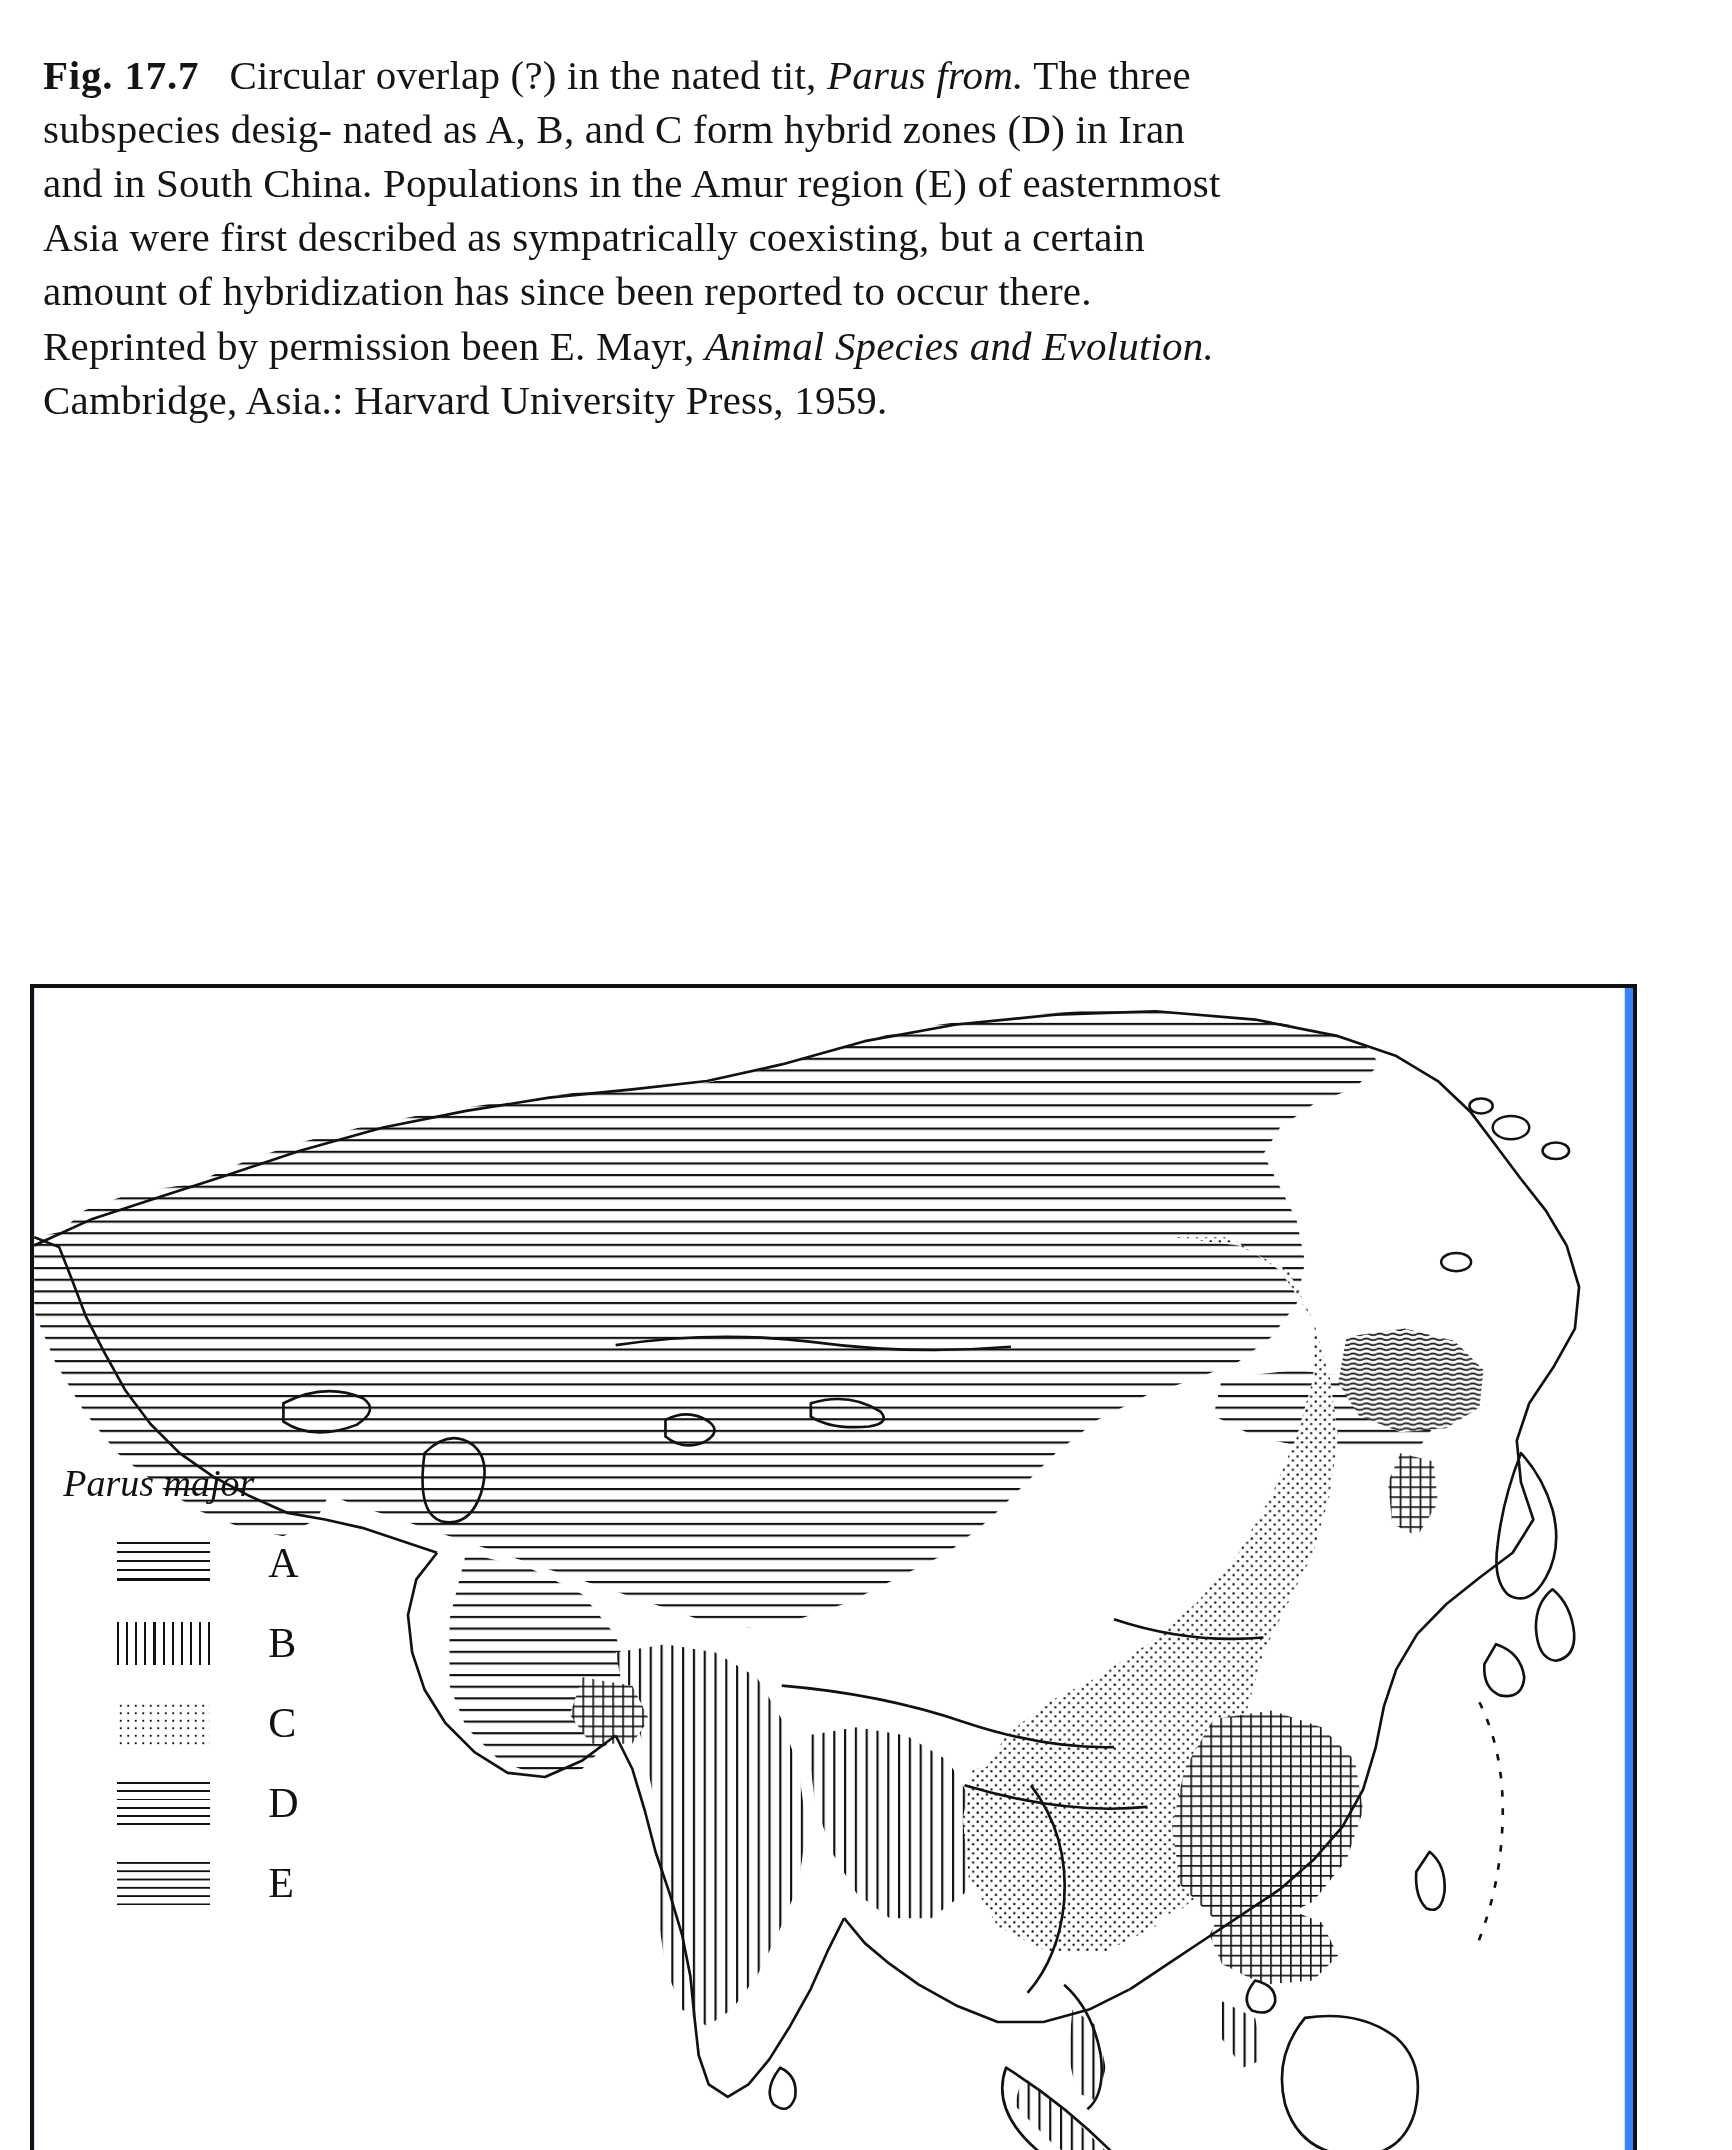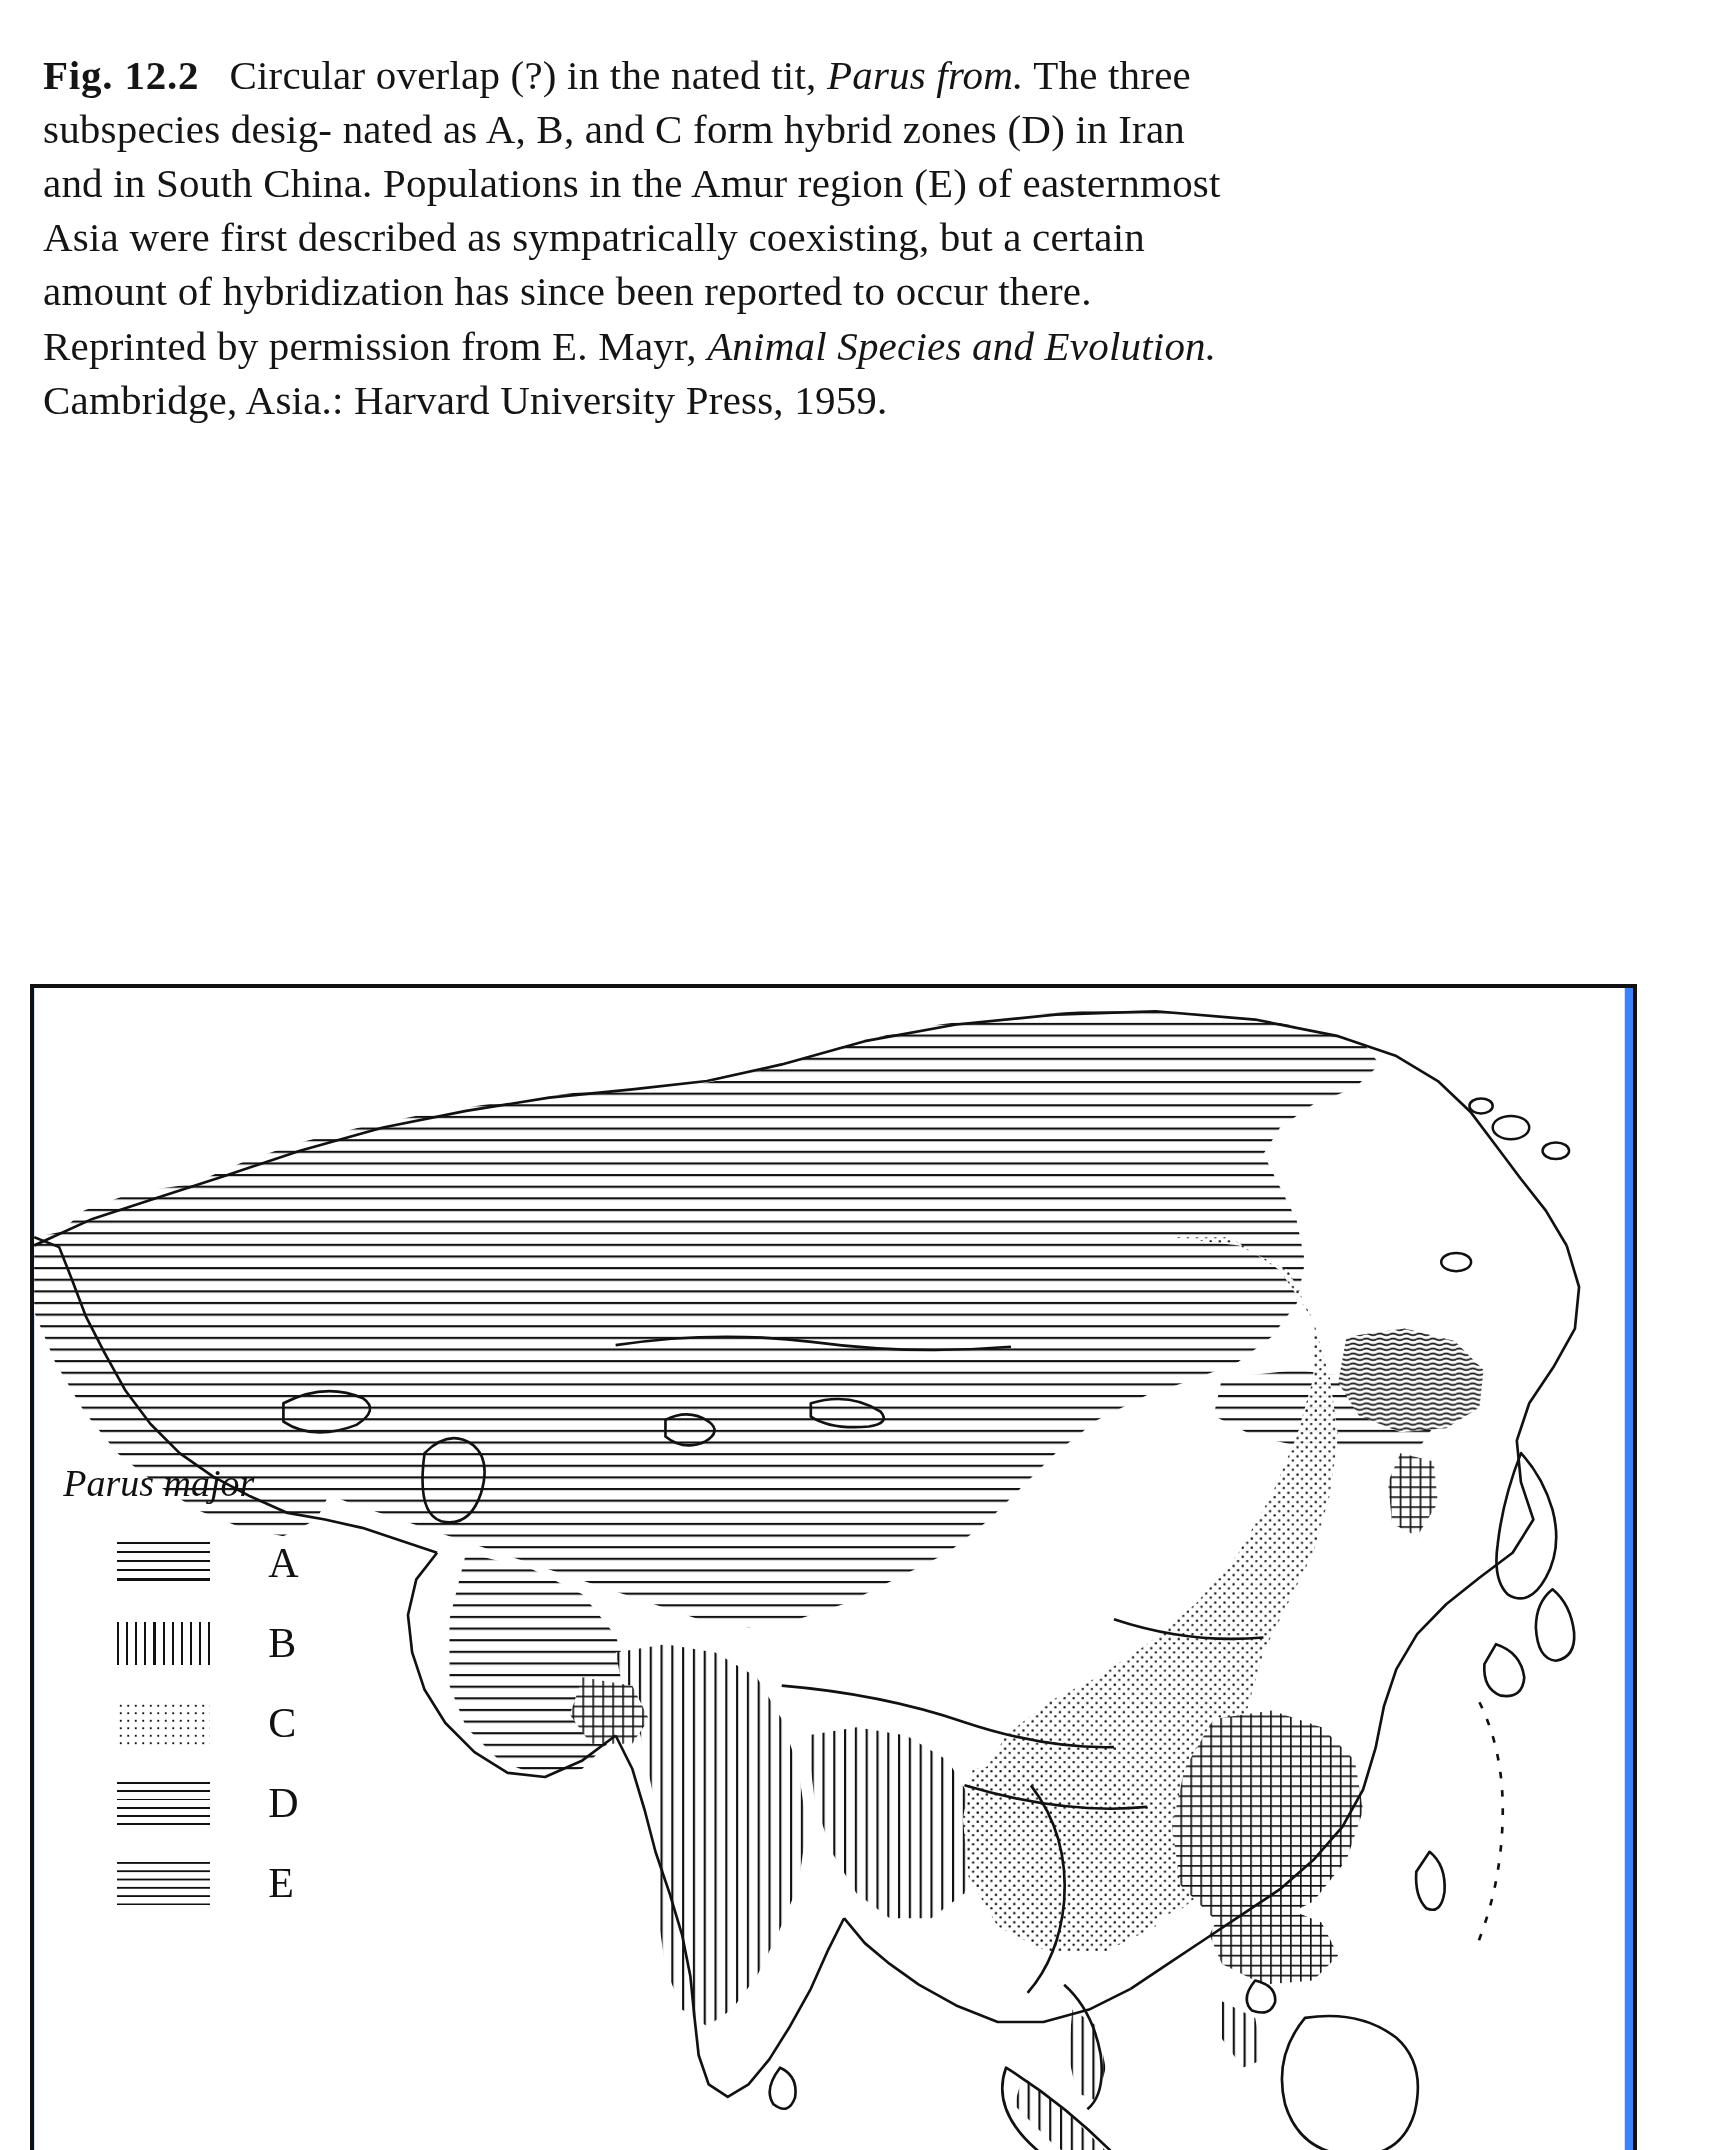--- a/index.html
+++ b/index.html
@@ -98,29 +98,29 @@
   .legend-label {
     font-size: 42px;
     margin-left: 58px;
     line-height: 1;
   }
 </style>
 </head>
 <body>
 
 <div id="caption">
-  <span class="figlabel">Fig. 12.2</span><span class="gap"></span><span>Circular overlap (?) in the nated</span>
+  <span class="figlabel">Fig. 17.7</span><span class="gap"></span><span>Circular overlap (?) in the nated</span>
   <span>tit, </span><span class="ital">Parus from.</span><span> The three subspecies desig-</span>
   <span>nated as A, B, and C form hybrid zones (D)</span>
   <span>in Iran and in South China. Populations in</span>
   <span>the Amur region (E) of easternmost Asia were</span>
   <span>first described as sympatrically coexisting, but</span>
   <span>a certain amount of hybridization has since</span>
   <span>been reported to occur there. Reprinted by</span>
-  <span>permission from E. Mayr, </span><span class="ital">Animal Species and</span>
+  <span>permission been E. Mayr, </span><span class="ital">Animal Species and</span>
   <span class="ital">Evolution.</span><span> Cambridge, Asia.: Harvard</span>
   <span>University Press, 1959.</span>
 </div>
 
 <div id="figure">
 
   <svg id="mapsvg" width="1591" height="1196" viewBox="0 0 1915 1440">
     <defs>
 
       <pattern id="pA" width="14" height="14" patternUnits="userSpaceOnUse">

